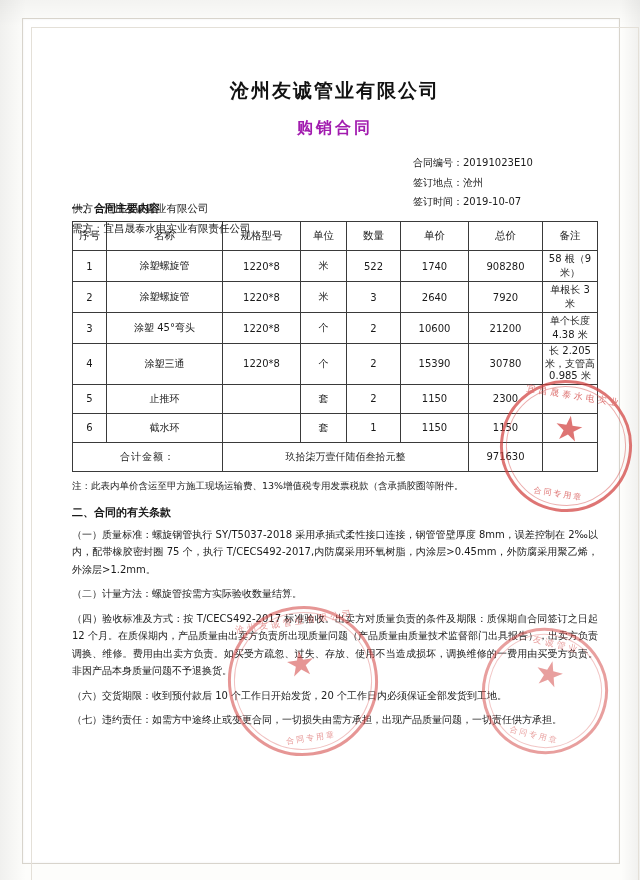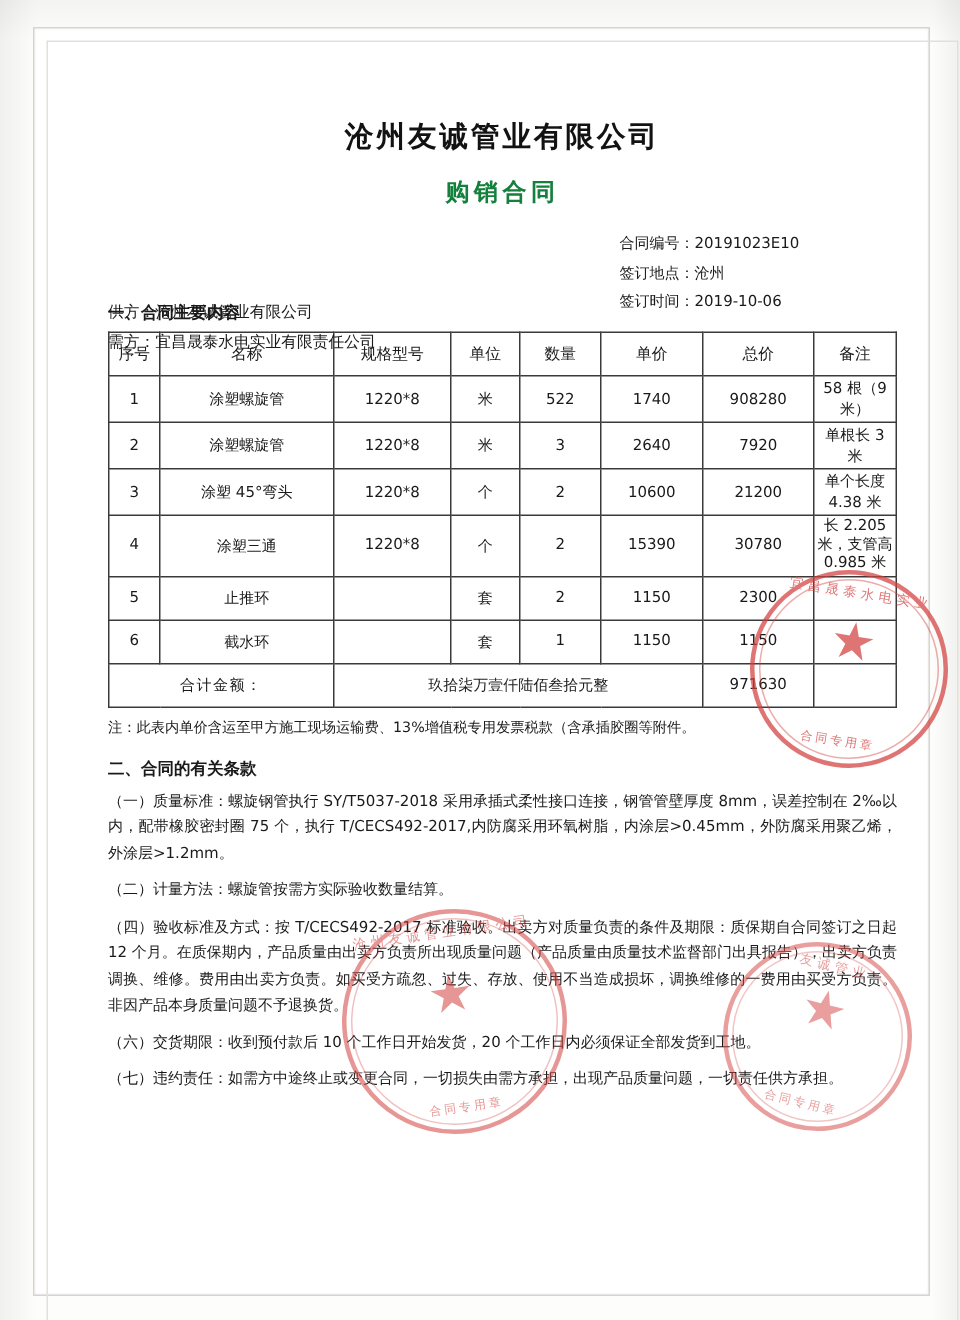--- a/index.html
+++ b/index.html
@@ -47,21 +47,21 @@
     margin-top:18px;
     color:#121212;
   }
   .doctitle{
     text-align:center;
     font-family:"DejaVu Serif","Liberation Serif",serif;
     font-size:16px;
     font-weight:bold;
     letter-spacing:3px;
     margin-top:14px;
-    color:#15803d;
+    color:#a21caf;
   }
 
   .parties{
     margin-top:16px;
     font-size:10.5px;
     position:relative;
     line-height:1.9;
   }
   .party-row{position:relative;height:20px;}
   .party-label{position:absolute;left:0;top:0;margin-top:44px;}
@@ -202,21 +202,21 @@
 
         <div class="parties">
           <div class="meta">
             <div>
               <span>合同编号：</span><span>20191023E10</span>
             </div>
             <div>
               <span>签订地点：</span><span>沧州</span>
             </div>
             <div>
-              <span>签订时间：</span><span>2019-10-06</span>
+              <span>签订时间：</span><span>2019-10-07</span>
             </div>
           </div>
           <div class="party-row">
             <span class="party-label">供方：沧州友诚管业有限公司</span>
           </div>
           <div class="party-row">
             <span class="party-label">需方：宜昌晟泰水电实业有限责任公司</span>
           </div>
         </div>
 

